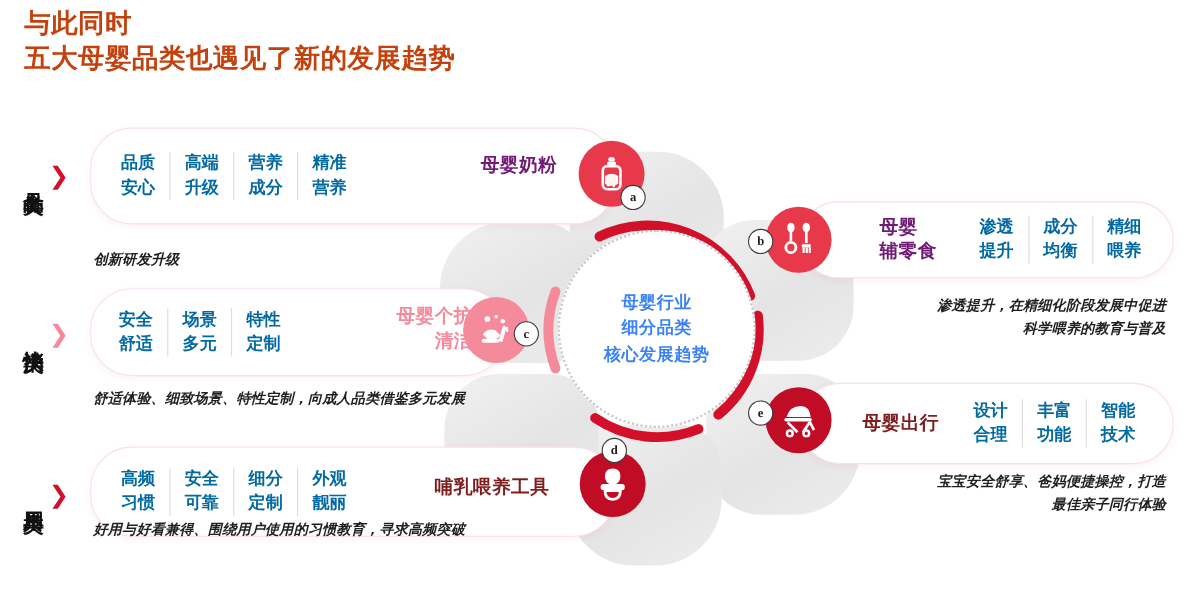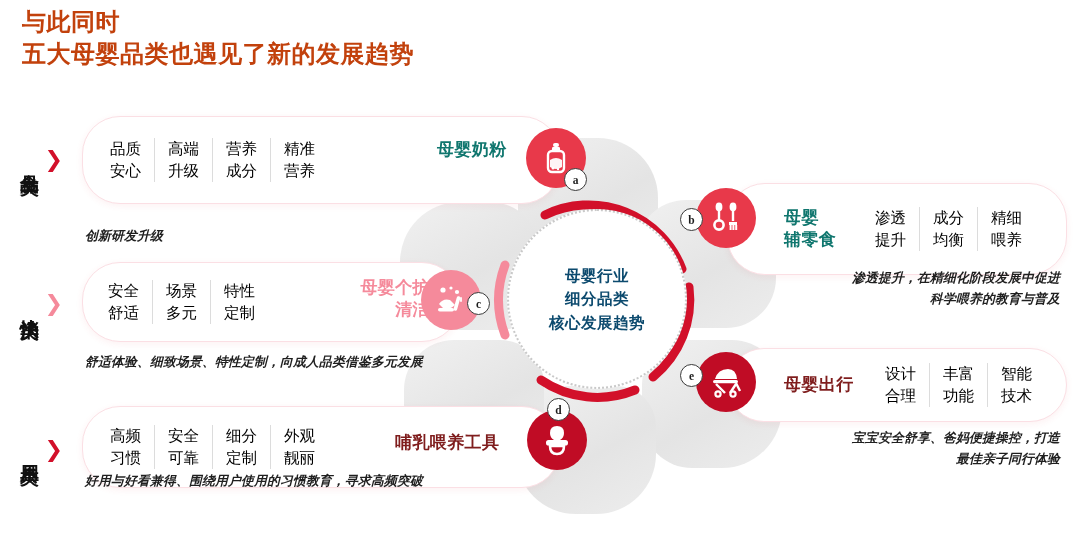--- a/index.html
+++ b/index.html
@@ -25,40 +25,40 @@
   .p5{left:6px;top:190px;border-radius:50px 44px 50px 60px;}
   .p6{left:2px;top:52px;border-radius:60px 50px 40px 50px;}
 
   
   .ring-wrap{position:absolute;left:497px;top:199px;width:200px;height:200px;}
   .ring-svg{position:absolute;left:-30px;top:-30px;}
   .center-disc{position:absolute;left:10px;top:10px;width:180px;height:180px;border-radius:50%;
      background:#fff;border:2px dotted #c9c9c9;box-sizing:border-box;}
   .center-text{position:absolute;left:0;top:0;width:200px;height:200px;
      display:flex;flex-direction:column;align-items:center;justify-content:center;}
-  .center-text div{font-size:15.5px;font-weight:bold;line-height:1.52;color:#0c4a6e;letter-spacing:.5px;}
+  .center-text div{font-size:15.5px;font-weight:bold;line-height:1.52;color:#3b82f6;letter-spacing:.5px;}
 
   
   .icon-node{position:absolute;width:60px;height:60px;}
   .icon-circle{position:absolute;left:0;top:0;width:60px;height:60px;border-radius:50%;
      display:flex;align-items:center;justify-content:center;}
   .letter{position:absolute;width:21px;height:21px;border-radius:50%;background:#fff;
      border:1.4px solid #3a3a3a;display:flex;align-items:center;justify-content:center;
      font-size:11.5px;font-weight:bold;color:#1d1d1d;font-family:"Liberation Serif",serif;}
 
   
   .pill{position:absolute;background:#fff;border:1.6px solid #fbdfe4;border-radius:38px;
         box-shadow:0 2px 7px rgba(232,57,74,.07);box-sizing:border-box;
         display:flex;align-items:center;}
   .tagset{display:flex;align-items:center;}
-  .tag{font-size:15.5px;line-height:1.42;font-weight:400;color:#000000;text-align:center;
+  .tag{font-size:15.5px;line-height:1.42;font-weight:700;color:#0369a1;text-align:center;
        padding:0 13px;white-space:nowrap;}
   .tag + .tag{border-left:1.3px solid #dcdcdc;}
   .cat-label{font-size:17px;font-weight:bold;line-height:1.32;white-space:nowrap;letter-spacing:.4px;}
-  .cat-red{color:#0f766e;}
+  .cat-red{color:#701a75;}
   .cat-pink{color:#f58a9b;}
   .cat-crim{color:#7f1d1d;}
 
   
   .vcat{position:absolute;display:flex;align-items:center;}
   .vcat-text{font-size:19px;font-weight:bold;line-height:1.18;writing-mode:vertical-rl;
      letter-spacing:1px;color:#111;}
   .chev{font-size:22px;font-weight:bold;margin-left:4px;line-height:1;}
   .chev-red{color:#d2102a;}
   .chev-pink{color:#f58a9b;}
@@ -158,21 +158,21 @@
       </div>
     </div>
   </div>
   <div class="cat-label cat-crim" style="position:absolute;left:395px;top:432px;">
     <span>哺乳喂养工具</span>
   </div>
   <div class="cap" style="left:85px;top:471px;width:440px;">
     <span>好用与好看兼得、围绕用户使用的习惯教育，寻求高频突破</span>
   </div>
 
-  <div class="pill" style="left:727px;top:183px;width:340px;height:92px;padding-left:56px;">
+  <div class="pill" style="left:727px;top:183px;width:340px;height:70px;padding-left:56px;justify-content:center;">
     <div class="cat-label cat-red" style="width:62px;">
       <span>母婴</span><br><span>辅零食</span>
     </div>
     <div class="tagset" style="margin-left:16px;">
       <div class="tag">
         <span>渗透</span><br><span>提升</span>
       </div>
       <div class="tag">
         <span>成分</span><br><span>均衡</span>
       </div>

